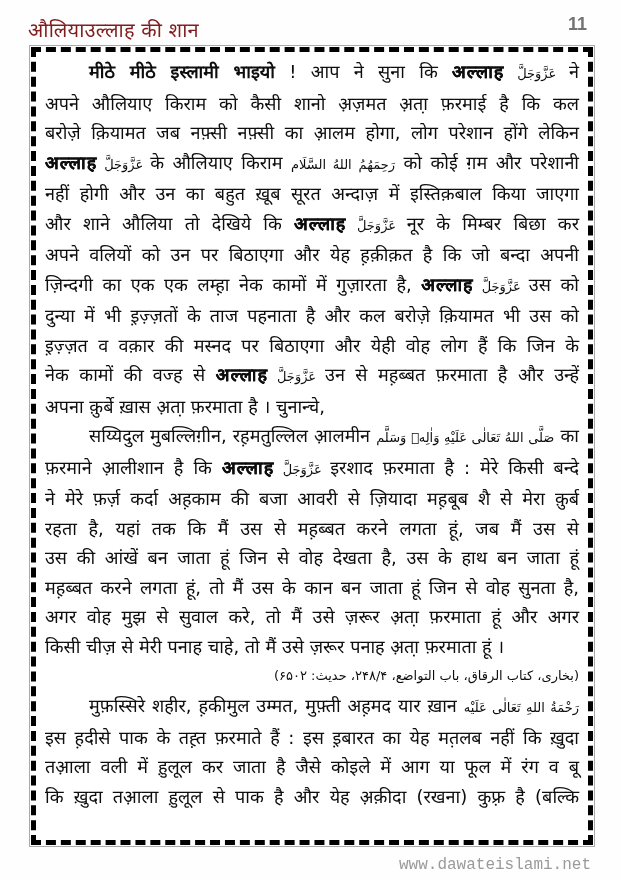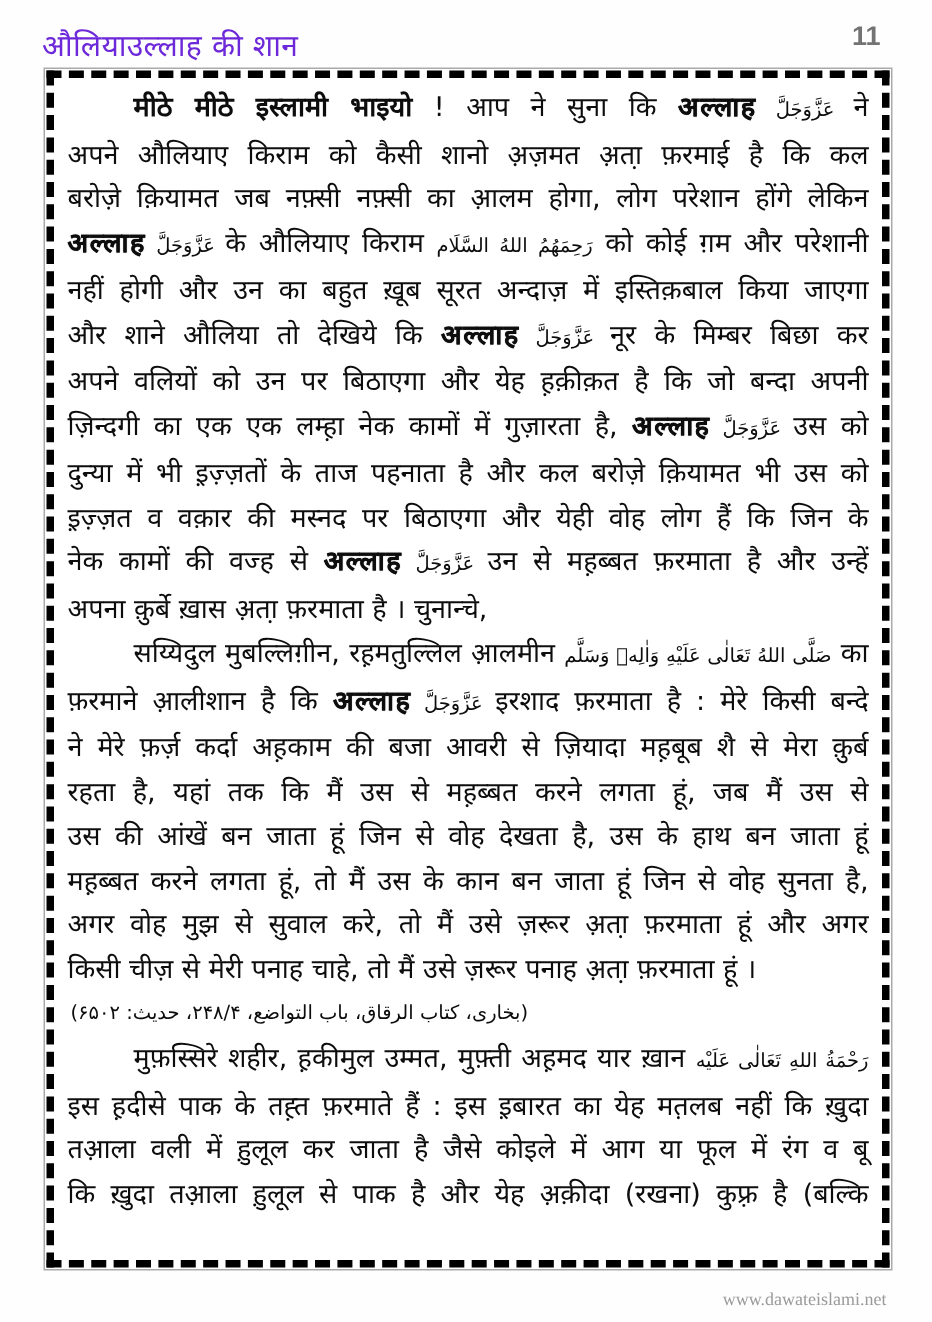--- a/index.html
+++ b/index.html
@@ -17,21 +17,21 @@
     background: #fefefe;
     font-family: "DejaVu Sans", sans-serif;
     color: #111111;
   }
   .header-title {
     position: absolute;
     left: 28px;
     top: 16px;
     font-size: 20px;
     font-weight: 500;
-    color: #6d28d9;
+    color: #7f1d1d;
     letter-spacing: 0.2px;
     text-align: center;
   }
   .page-number {
     position: absolute;
     right: 34px;
     top: 14px;
     font-size: 18px;
     font-weight: bold;
     font-family: Liberation Sans, sans-serif;
@@ -67,33 +67,33 @@
     font-family: "DejaVu Serif", serif;
     letter-spacing: 1px;
     text-shadow: 0 0 0.5px #000;
   }
   .seg-ar {
     font-size: 13px;
     font-family: "DejaVu Sans", sans-serif;
   }
   .citation {
     direction: rtl;
-    text-align: left;
+    text-align: right;
     font-size: 13px;
     line-height: 30px;
     color: #0d0d0d;
     padding-left: 2px;
   }
   .footer-url {
     position: absolute;
     right: 30px;
     bottom: 7px;
-    font-size: 12px;
+    font-size: 16px;
     color: #9a9a9a;
-    font-family: Liberation Serif, serif;
+    font-family: Liberation Mono, monospace;
   }
 </style>
 </head>
 <body>
 
 <div class="page">
 
   <div class="header-title">औलियाउल्लाह की शान</div>
   <div class="page-number">11</div>
 

